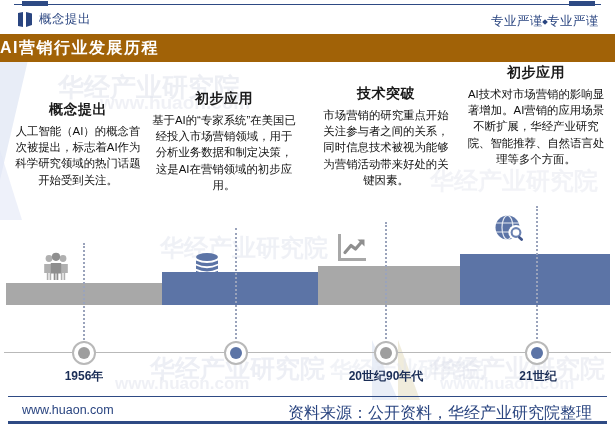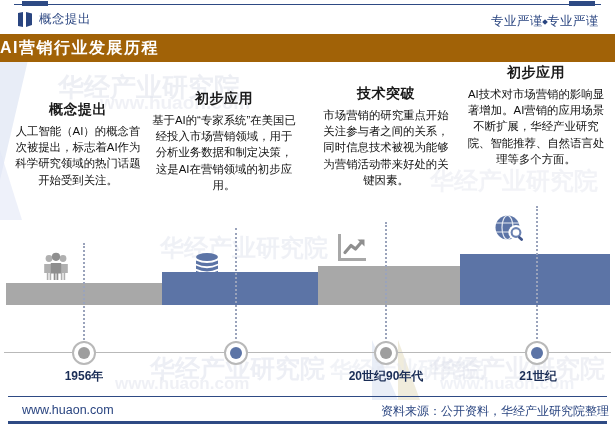--- a/index.html
+++ b/index.html
@@ -256,22 +256,22 @@
   }
   .foot-left {
     position: absolute;
     left: 22px; top: 6px;
     font-size: 12.5px;
     color: #2a4580;
     white-space: nowrap;
   }
   .foot-right {
     position: absolute;
-    right: 6px; top: 6px;
-    font-size: 12px;
+    right: 23px; top: 6px;
+    font-size: 16px;
     color: #2a4580;
     white-space: nowrap;
     text-align: right;
   }
   .footend {
     position: absolute;
     left: 8px; top: 421px;
     width: 599px; height: 3px;
     background: #2e4a84;
   }

